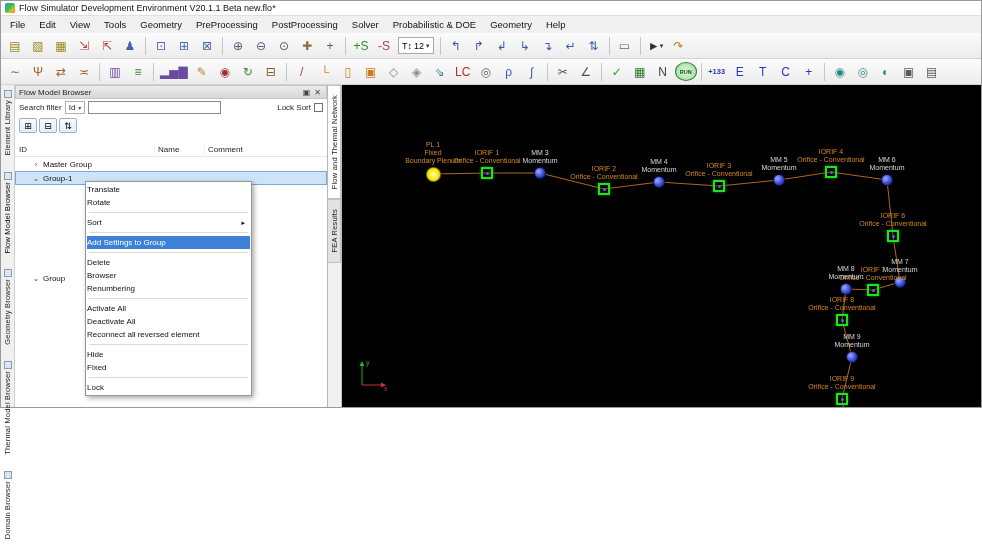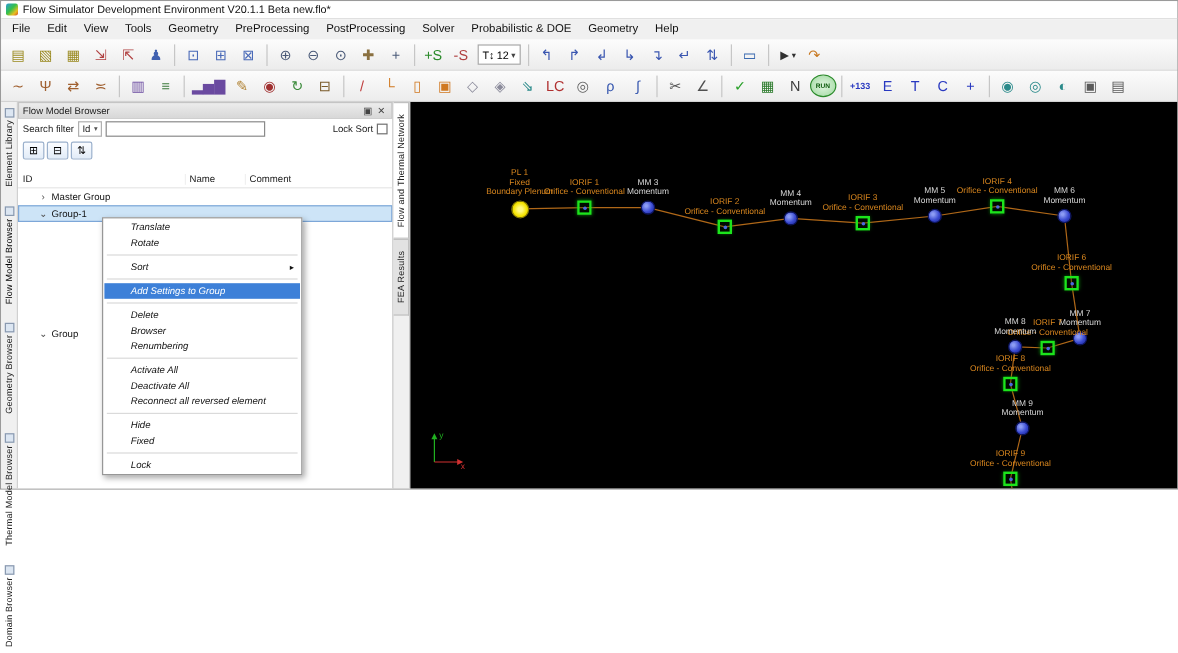--- a/index.html
+++ b/index.html
@@ -70,21 +70,21 @@
   .node.orifice { width:12px; height:12px; border:2px solid #1ce41c; background:rgba(0,40,0,.25); box-shadow:0 0 3px #0a800a;}
   .node.orifice::after { content:""; position:absolute; left:50%; top:50%; width:3px; height:3px; margin:-1.5px 0 0 -1.5px; border-radius:50%; background:#4a6ae0;}
   .node.momentum { width:12px; height:12px; border-radius:50%; background:radial-gradient(circle at 35% 35%, #8c9cf4 10%, #3a4ad0 55%, #141e86); border:1px solid #0d1560;}
   .nlabel { position:absolute; font-size:7px; line-height:8px; text-align:center; white-space:nowrap; transform:translateX(-50%); pointer-events:none;}
   .nlabel.orange { color:#d8861e; }
   .nlabel.white { color:#d8d8d8; }
   .axis-triad { position:absolute; left:14px; bottom:16px; }
 
   
   .context-menu { position:absolute; left:84px; top:180px; width:167px; background:#fff; border:1px solid #979797; box-shadow:2px 2px 5px rgba(0,0,0,.35); padding:1px; z-index:50; font-size:8px; color:#111;}
-  .cm-item { height:13px; display:flex; align-items:center; padding-left:22px; padding-right:6px; position:relative; cursor:default;font-style:italic;}
+  .cm-item { height:13px; display:flex; align-items:center; padding-right:6px; position:relative; cursor:default;}
   .cm-item.hl { background:#3d80d8; color:#fff;}
   .cm-arrow { position:absolute; right:5px; font-size:7px;}
   .cm-sep { height:1px; background:#dadada; margin:3px 2px;}
 </style>
 </head>
 <body>
 
 <div class="window">
 
   <div class="titlebar">

